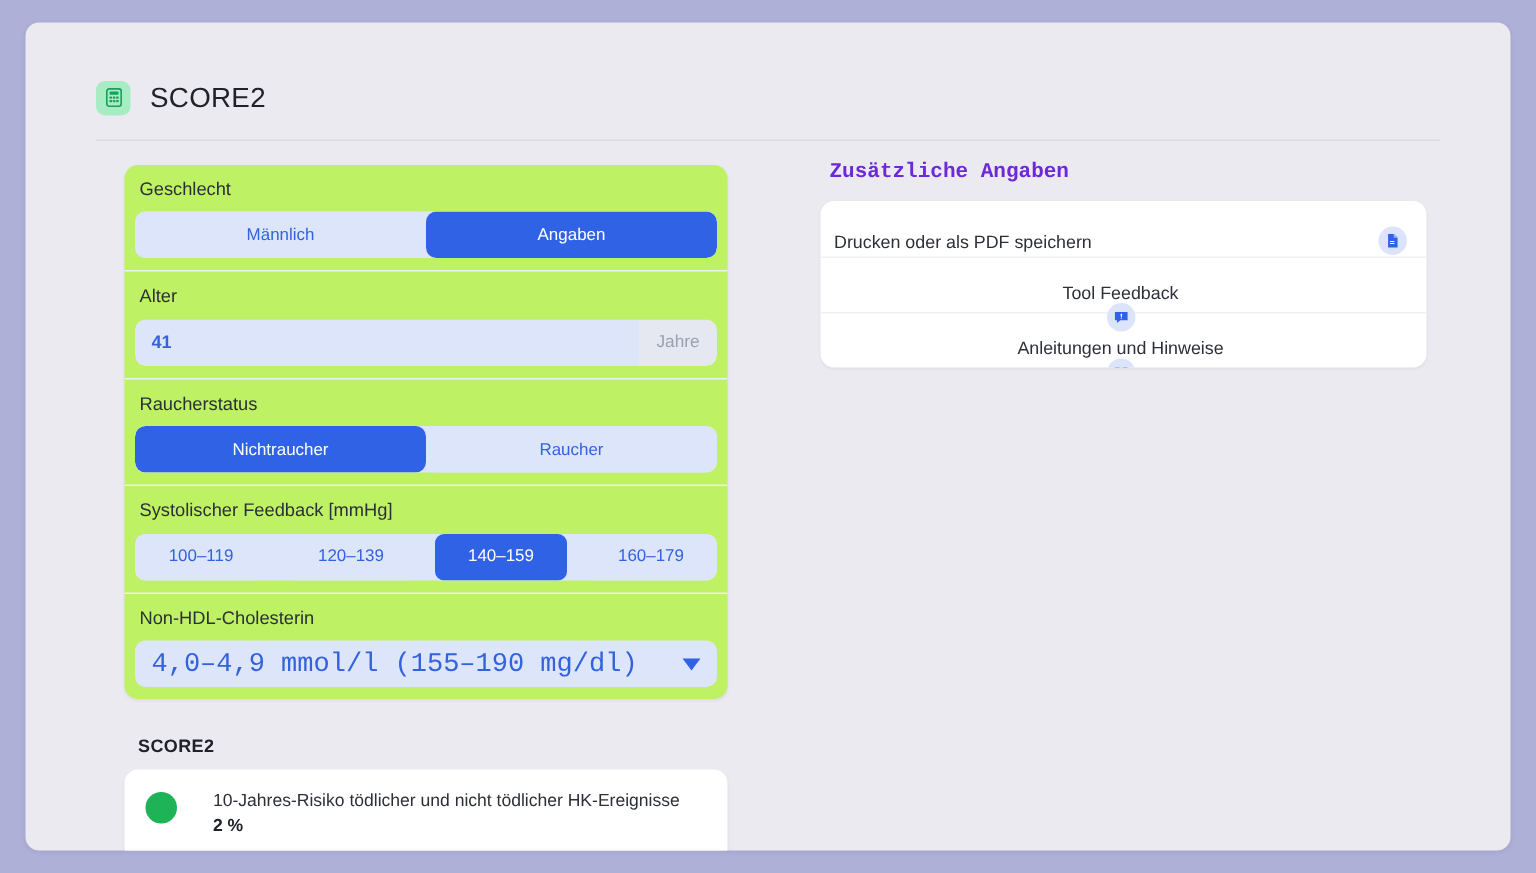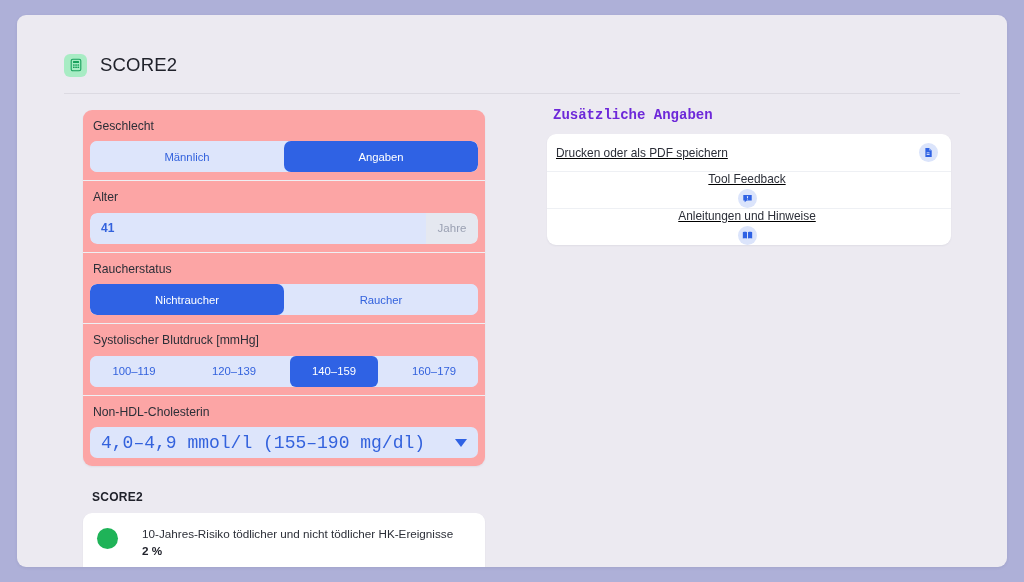--- a/index.html
+++ b/index.html
@@ -66,21 +66,21 @@
     left: 47px;
     top: 80px;
     width: 896px;
   }
 
   .col-left  { position: absolute; left: 19px;  top: 15px; width: 402px; }
   .col-right { position: absolute; left: 483px; top: 12px; width: 404px; }
 
   
   .form-card {
-    background: #fca5a5;
+    background: #bef264;
     border-radius: 9px;
     box-shadow: 0 1px 2px rgba(60,60,90,0.07);
     overflow: hidden;
   }
   .field { padding: 10px 7px 8px 7px; }
   .field + .field { border-top: 1px solid #eef0f4; }
   .field-label {
     font-size: 12.2px;
     color: #2c2f38;
     padding: 0 1px 8px 3px;
@@ -218,23 +218,22 @@
   .links-card {
     background: #ffffff;
     border-radius: 9px;
     box-shadow: 0 1px 2px rgba(60,60,90,0.07);
     overflow: hidden;
   }
   .link-row {
     height: 37px;
     display: flex;
     align-items: center;
-    padding: 0 13px 0 9px;
+    padding: 16px 13px 0 9px;
     cursor: pointer;
-    text-decoration: underline;
   }
   .link-row + .link-row { border-top: 1px solid #eef0f4; flex-direction: column; }
   .link-label {
     flex: 1 1 auto;
     font-size: 11.9px;
     color: #2c2f38;
   }
   .link-icon {
     width: 19px; height: 19px;
     border-radius: 50%;
@@ -291,21 +290,21 @@
 
         <div class="field">
           <div class="field-label">Raucherstatus</div>
           <div class="segmented">
             <div class="seg sel">Nichtraucher</div>
             <div class="seg">Raucher</div>
           </div>
         </div>
 
         <div class="field">
-          <div class="field-label">Systolischer Blutdruck [mmHg]</div>
+          <div class="field-label">Systolischer Feedback [mmHg]</div>
           <div class="segmented bp">
             <div class="seg">100–119</div>
             <div class="seg">120–139</div>
             <div class="seg sel">140–159</div>
             <div class="seg">160–179</div>
           </div>
         </div>
 
         <div class="field">
           <div class="field-label">Non-HDL-Cholesterin</div>

